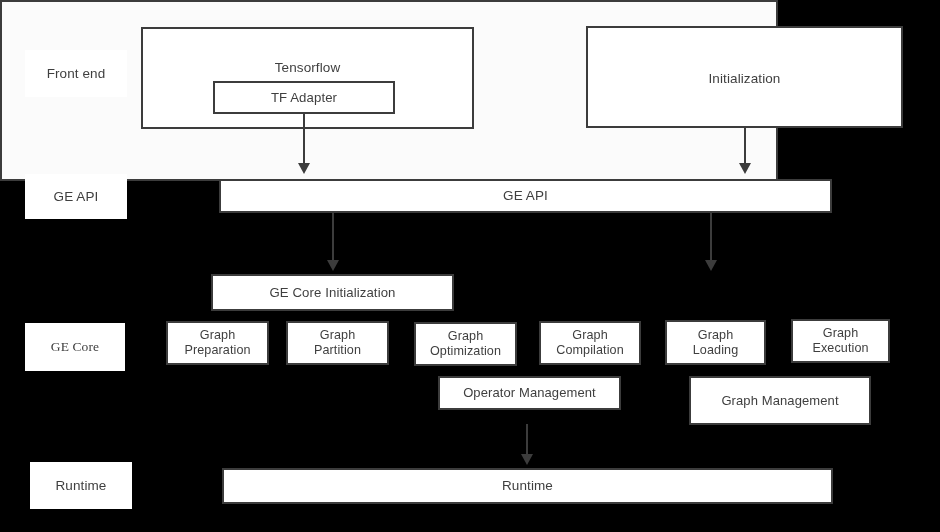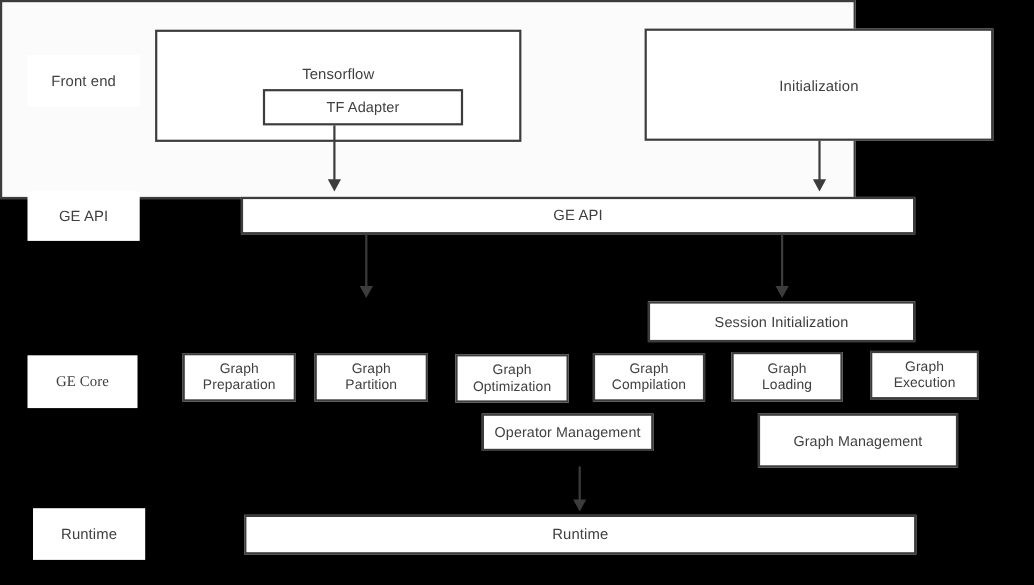--- a/index.html
+++ b/index.html
@@ -111,21 +111,21 @@
   </div>
 
   <div class="box layer-label" style="left:30px; top:462px; width:102px; height:47px;">
     <span>Runtime</span>
   </div>
 
   <div class="box frame" style="left:141px; top:27px; width:333px; height:102px;">
     <span class="frame-title">Tensorflow</span>
   </div>
 
-  <div class="box node" style="left:213px; top:81px; width:182px; height:33px; font-size:13.2px;margin-left:26px;">
+  <div class="box node" style="left:213px; top:81px; width:182px; height:33px; font-size:13.2px;">
     <span>TF Adapter</span>
   </div>
 
   <div class="box frame frame-center" style="left:586px; top:26px; width:317px; height:102px;">
     <span class="frame-title">Initialization</span>
   </div>
 
   <div class="conn" style="left:303px; top:114px; height:51px;"></div>
   <div class="arrowhead" style="left:298px; top:163px;"></div>
 
@@ -137,24 +137,24 @@
   </div>
 
   <div class="conn" style="left:332px; top:213px; height:49px;"></div>
   <div class="arrowhead" style="left:327px; top:260px;"></div>
 
   <div class="conn" style="left:710px; top:213px; height:49px;"></div>
   <div class="arrowhead" style="left:705px; top:260px;"></div>
 
   <div class="group" style="left:140px; top:247px; width:774px; height:177px;"></div>
 
-
-  <div class="box node" style="left:589px; top:274px; width:243px; height:37px; font-size:13.2px;">
-    <span>Session Initialization</span>
-  </div>
+  <div class="box node" style="left:211px; top:274px; width:243px; height:37px; font-size:13.2px;">
+    <span>GE Core Initialization</span>
+  </div>
+
 
   <div class="box node" style="left:166px; top:321px; width:103px; height:44px;">
     <span>Graph
 Preparation</span>
   </div>
 
   <div class="box node" style="left:286px; top:321px; width:103px; height:44px;">
     <span>Graph
 Partition</span>
   </div>
@@ -173,21 +173,21 @@
     <span>Graph
 Loading</span>
   </div>
 
   <div class="box node" style="left:791px; top:319px; width:99px; height:44px;">
     <span>Graph
 Execution</span>
   </div>
 
 
-  <div class="box node" style="left:438px; top:376px; width:156px; height:34px; font-size:13px;">
+  <div class="box node" style="left:438px; top:376px; width:183px; height:34px; font-size:13px;">
     <span>Operator Management</span>
   </div>
 
   <div class="box node" style="left:689px; top:376px; width:182px; height:49px; font-size:13px;">
     <span>Graph Management</span>
   </div>
 
   <div class="conn" style="left:526px; top:424px; height:32px;"></div>
   <div class="arrowhead" style="left:521px; top:454px;"></div>
 

